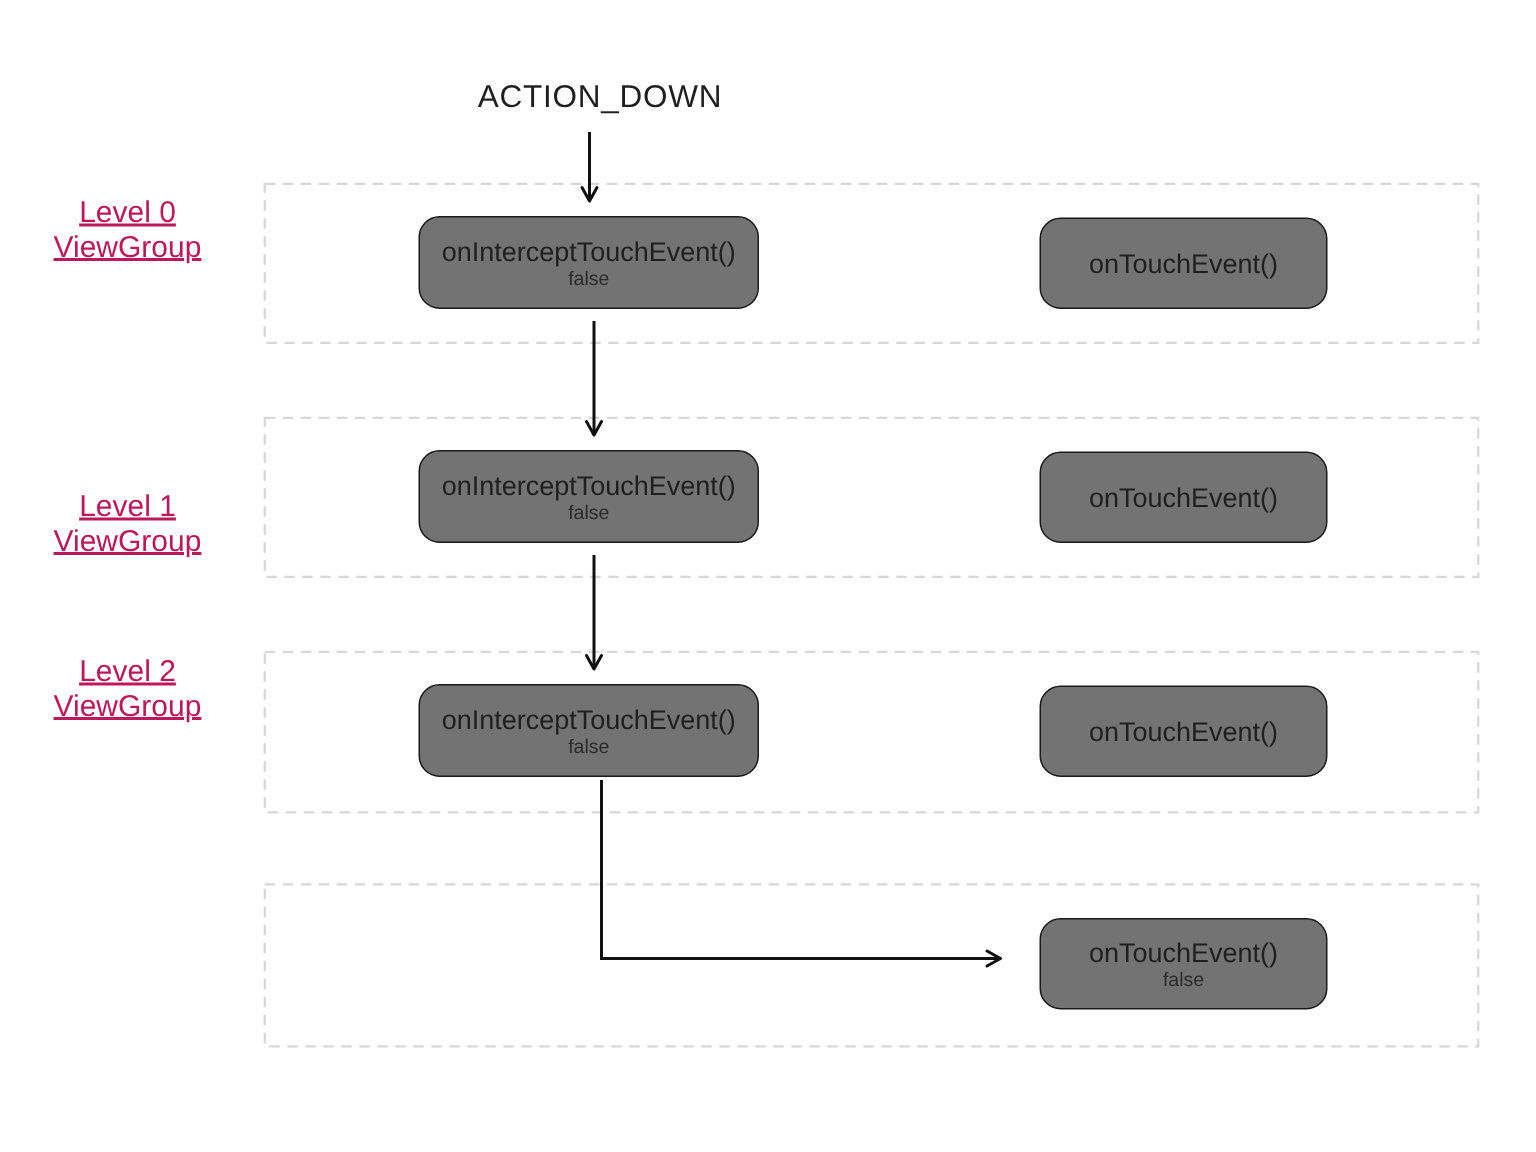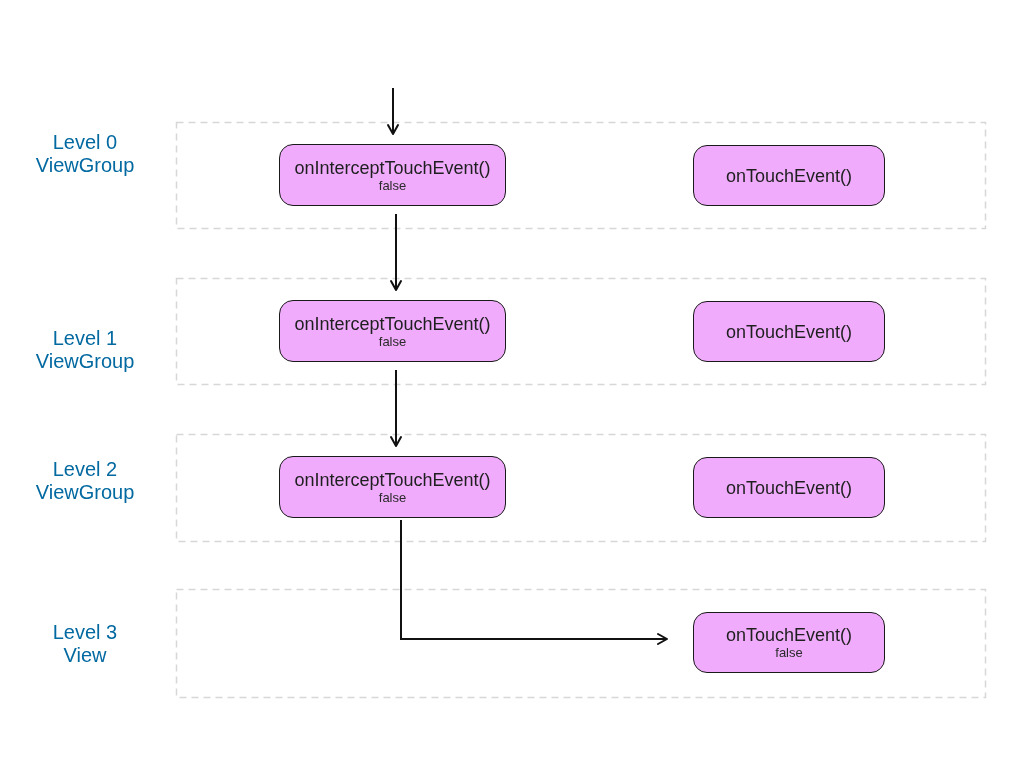--- a/index.html
+++ b/index.html
@@ -28,26 +28,27 @@
     letter-spacing: 0.5px;
     color: #1f1f1f;
     white-space: nowrap;
   }
   .row-label {
     position: absolute;
     left: 18px; width: 134px;
     text-align: center;
     font-size: 20px;
     line-height: 23px;
-    color: #0369a1;
+    color: #be185d;
+    text-decoration: underline;
   }
   .node {
     position: absolute;
     box-sizing: border-box;
-    background: #f0abfc;
+    background: #737373;
     border: 1.5px solid #1a1a1a;
     border-radius: 14px;
     display: flex;
     flex-direction: column;
     align-items: center;
     justify-content: center;
   }
   .node-title {
     font-size: 18px;
     line-height: 20px;
@@ -79,36 +80,33 @@
     <rect x="176.5" y="278.5" width="809" height="106" fill="none" stroke="#d7d7d7" stroke-width="1.5" stroke-dasharray="7 5"></rect>
     <rect x="176.5" y="434.5" width="809" height="107" fill="none" stroke="#d7d7d7" stroke-width="1.5" stroke-dasharray="7 5"></rect>
     <rect x="176.5" y="589.5" width="809" height="108" fill="none" stroke="#d7d7d7" stroke-width="1.5" stroke-dasharray="7 5"></rect>
 
     <path d="M393 88 V134" fill="none" stroke="#111111" stroke-width="2" marker-end="url(#chevron)"></path>
     <path d="M396 214 V290" fill="none" stroke="#111111" stroke-width="2" marker-end="url(#chevron)"></path>
     <path d="M396 370 V446" fill="none" stroke="#111111" stroke-width="2" marker-end="url(#chevron)"></path>
     <path d="M401 520 V639 H667" fill="none" stroke="#111111" stroke-width="2" marker-end="url(#chevron)"></path>
   </svg>
 
+  <div class="page-title">ACTION_DOWN</div>
 
   <div class="row-label" style="top:131px">
     <div>Level 0</div>
     <div>ViewGroup</div>
   </div>
   <div class="row-label" style="top:327px">
     <div>Level 1</div>
     <div>ViewGroup</div>
   </div>
-  <div class="row-label" style="top:458px">
+  <div class="row-label" style="top:437px">
     <div>Level 2</div>
     <div>ViewGroup</div>
-  </div>
-  <div class="row-label" style="top:621px">
-    <div>Level 3</div>
-    <div>View</div>
   </div>
 
   <div class="node intercept-box" style="top:144px">
     <div class="node-title">onInterceptTouchEvent()</div>
     <div class="node-sub">false</div>
   </div>
   <div class="node intercept-box" style="top:300px">
     <div class="node-title">onInterceptTouchEvent()</div>
     <div class="node-sub">false</div>
   </div>

